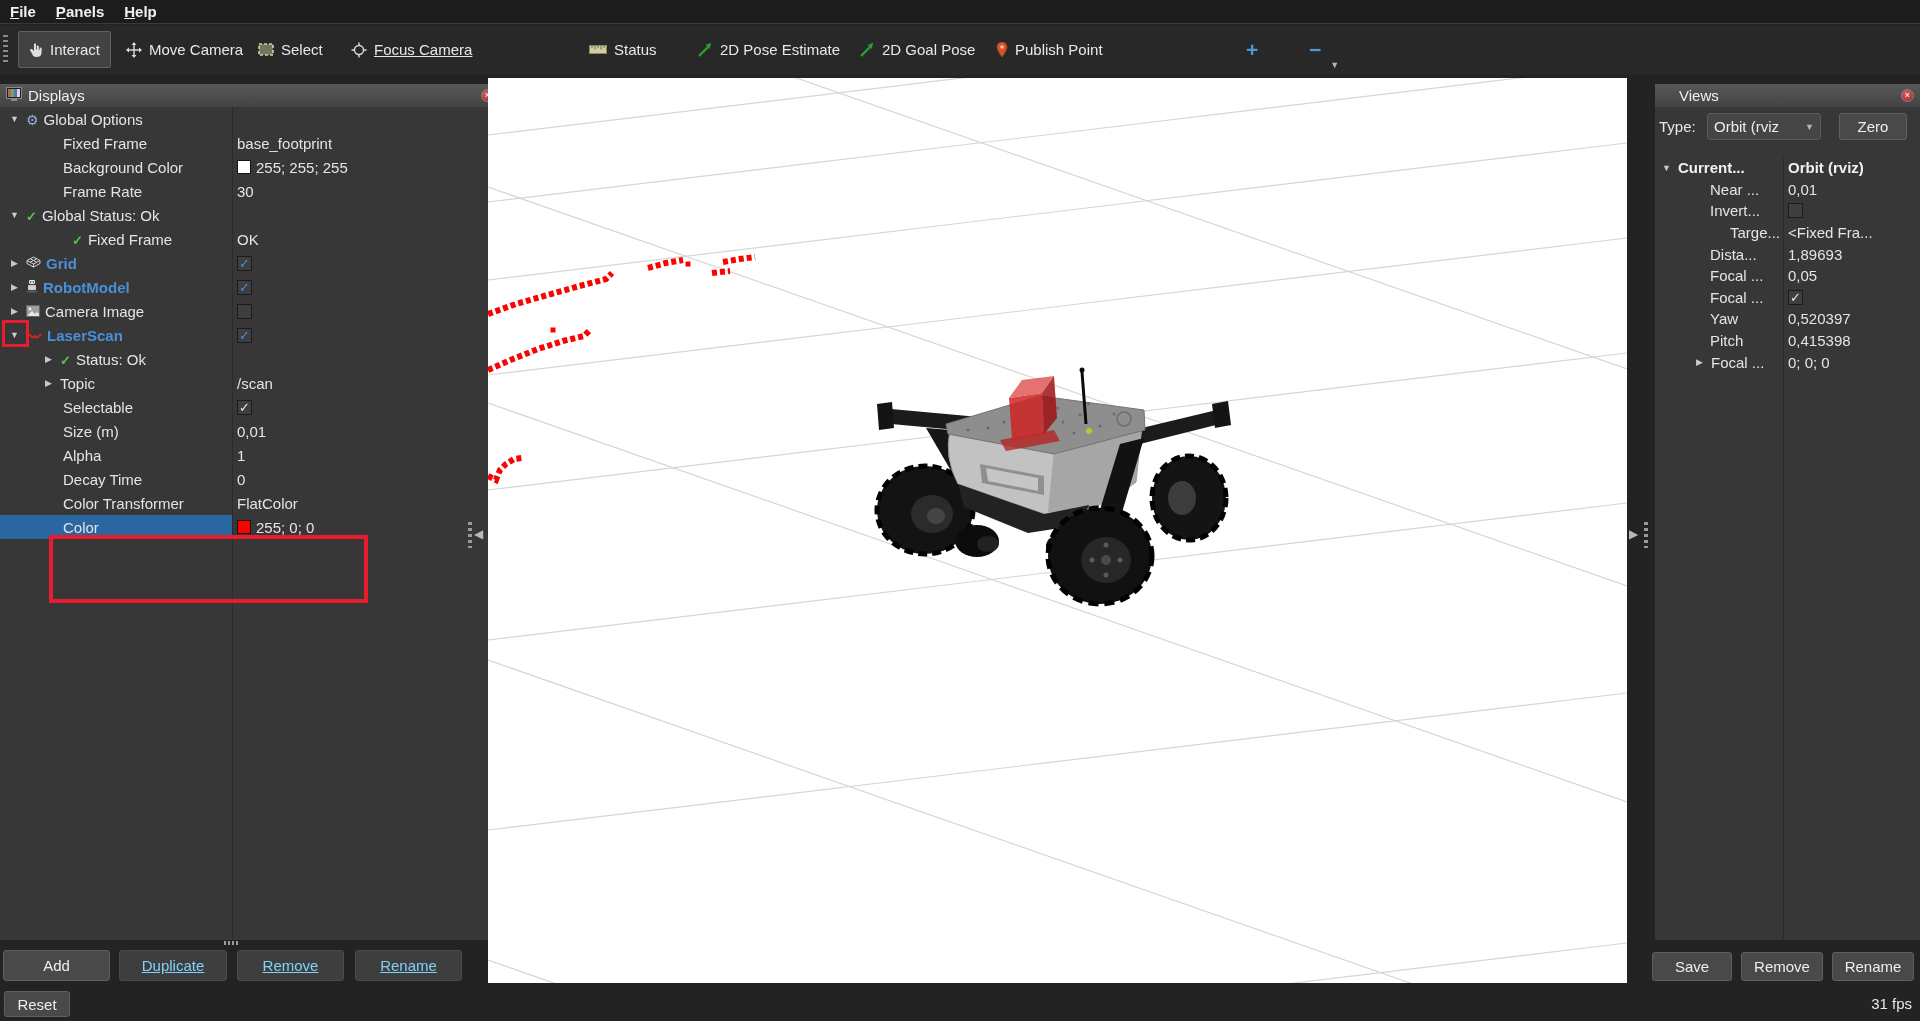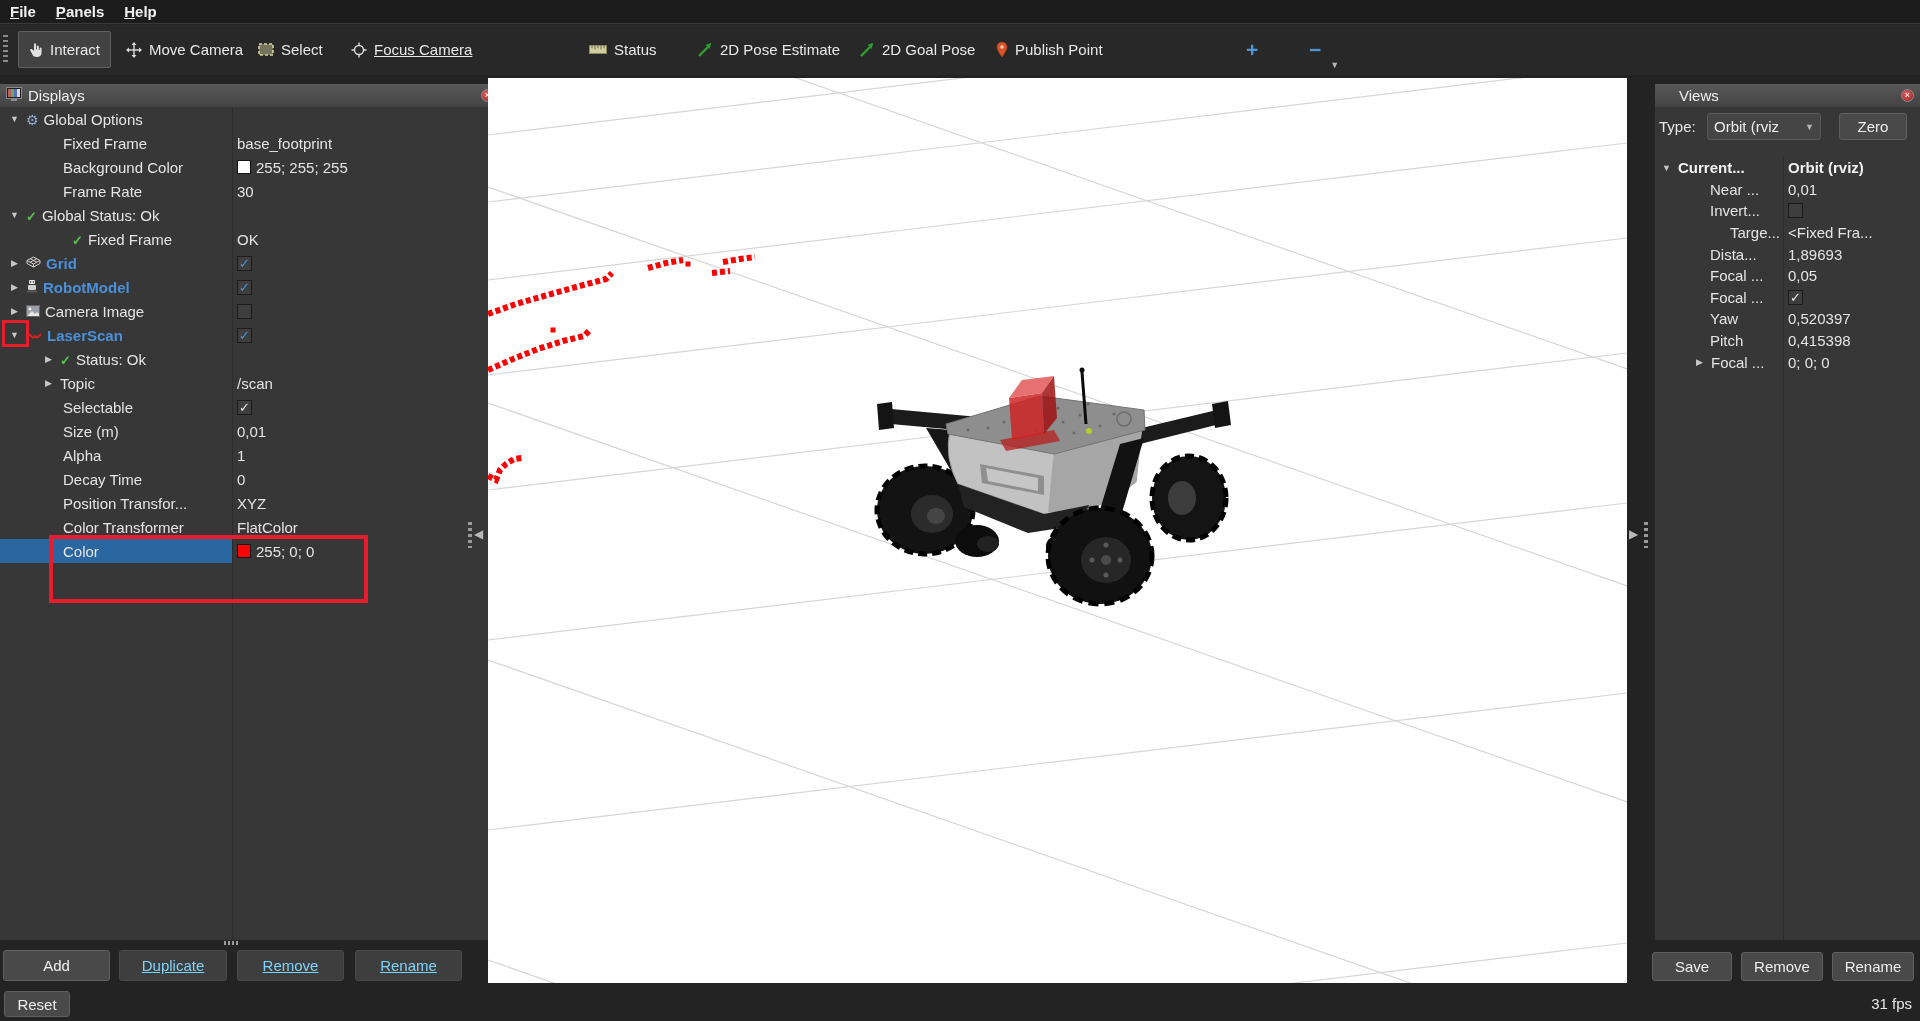--- a/index.html
+++ b/index.html
@@ -334,28 +334,20 @@
         <div class="trow" style="height: 24px;">
           <div class="lcell" style="width: 232px; padding-left: 63px;">
             <span class="lbl">Decay Time</span>
           </div>
           <div class="vcell">
             <span class="val">0</span>
           </div>
         </div>
         <div class="trow" style="height: 24px;">
           <div class="lcell" style="width: 232px; padding-left: 63px;">
-            <span class="lbl">Position Transfor...</span>
-          </div>
-          <div class="vcell">
-            <span class="val">XYZ</span>
-          </div>
-        </div>
-        <div class="trow" style="height: 24px;">
-          <div class="lcell" style="width: 232px; padding-left: 63px;">
             <span class="lbl">Color Transformer</span>
           </div>
           <div class="vcell">
             <span class="val">FlatColor</span>
           </div>
         </div>
         <div class="trow selected" style="height: 24px;">
           <div class="lcell" style="width: 232px; padding-left: 63px;">
             <span class="lbl">Color</span>
           </div>

